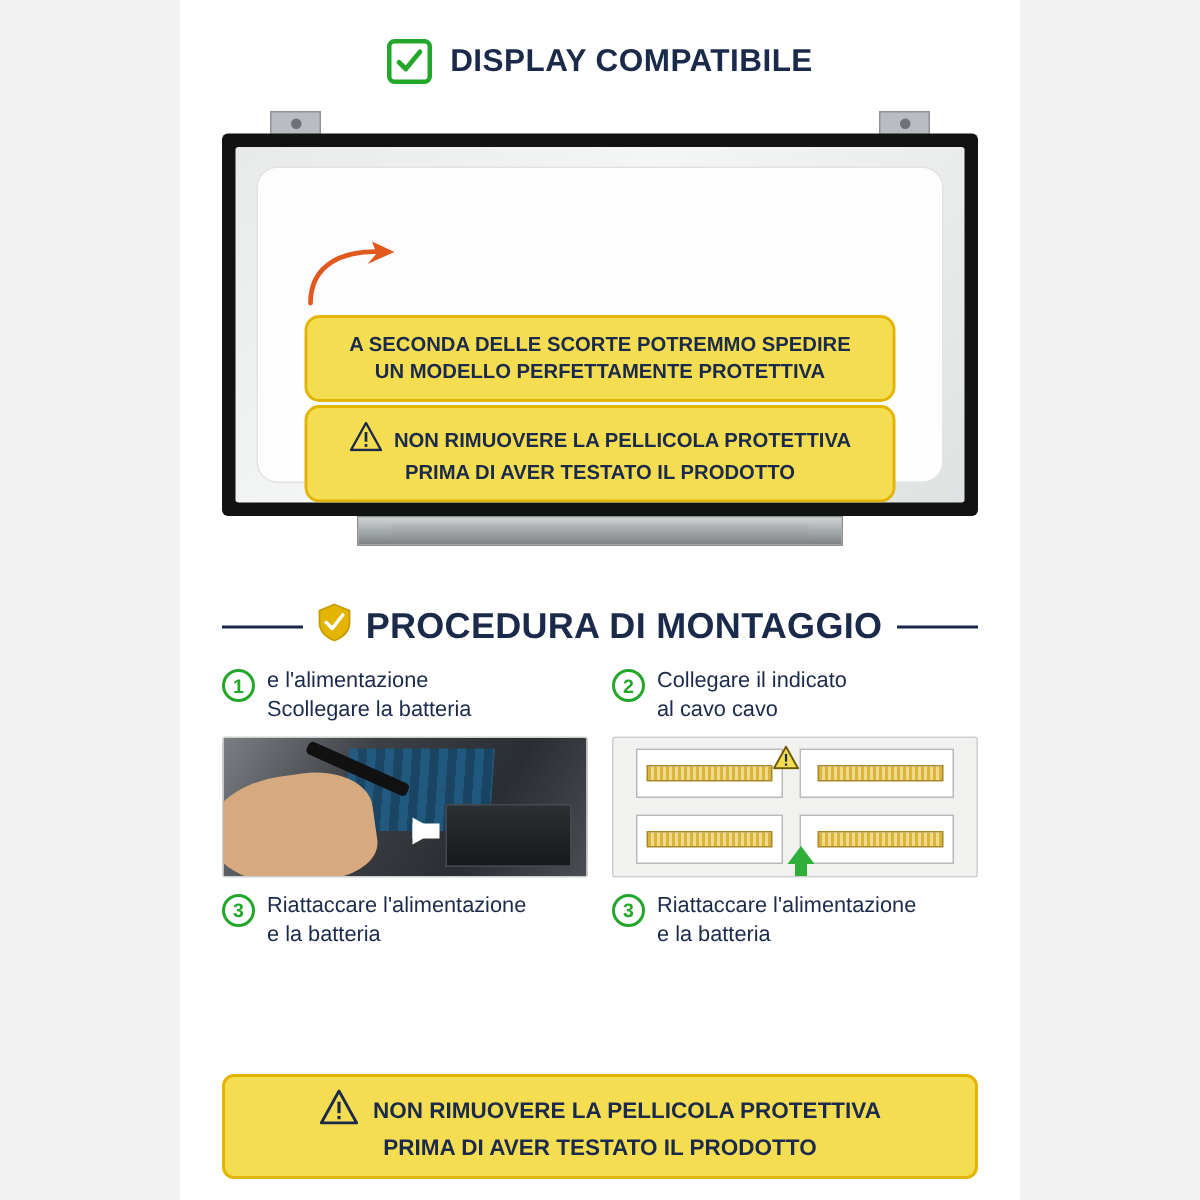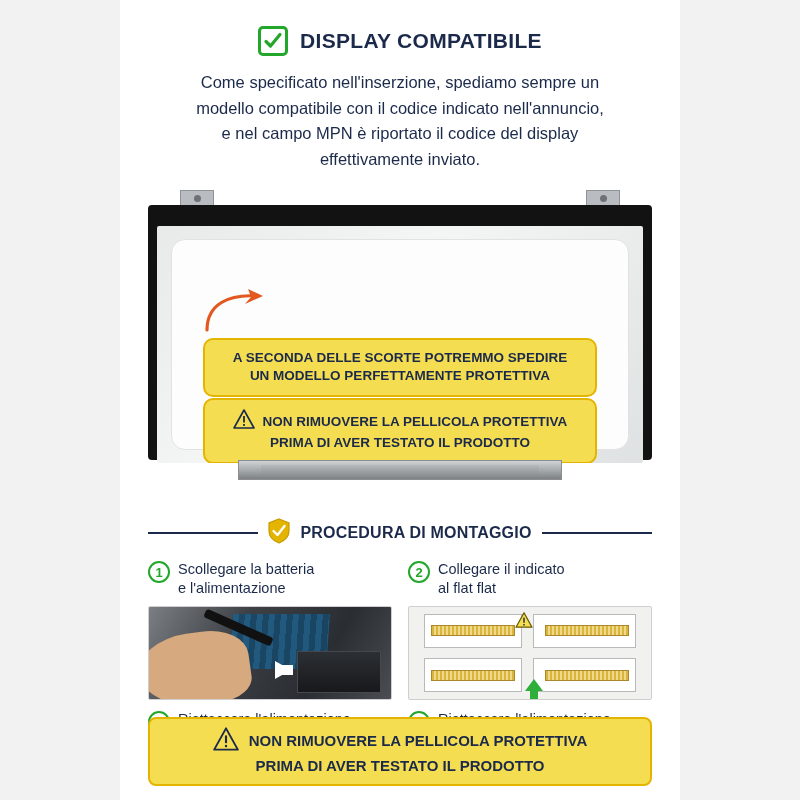--- a/index.html
+++ b/index.html
@@ -109,21 +109,20 @@
     padding: 9px;
     box-sizing: border-box;
   }
   .panel-inner {
     width: 100%;
     height: 100%;
     background: linear-gradient(135deg,#e8eaea 0%,#f4f5f5 40%,#dfe2e2 100%);
     border-radius: 2px;
     position: relative;
     overflow: hidden;
-    margin-top: 12px;
   }
   .panel-screen {
     position: absolute;
     left: 14px; right: 14px; top: 13px; bottom: 13px;
     background: #fdfdfd;
     border-radius: 14px;
     border: 1px solid #e2e2e2;
   }
   .arrow-curve {
     position: absolute;
@@ -180,21 +179,21 @@
     align-items: center;
     gap: 10px;
     margin: 28px 28px 0 28px;
   }
   .proc-line {
     flex: 1;
     height: 2px;
     background: #1b2a4a;
   }
   .proc-title {
-    font-size: 16px;
+    font-size: 24px;
     font-weight: bold;
     color: #1b2a4a;
     letter-spacing: 0.2px;
     white-space: nowrap;
   }
 
   .steps {
     display: flex;
     gap: 16px;
     margin: 12px 28px 0 28px;
@@ -353,26 +352,20 @@
 
     <div class="header">
       <span class="check-box-icon">
         <svg width="20" height="20" viewBox="0 0 20 20">
           <path d="M3 10.5 L7.5 15 L17 3.5" fill="none" stroke="#23a72a" stroke-width="3.2" stroke-linecap="round" stroke-linejoin="round"></path>
         </svg>
       </span>
       <span class="header-title">DISPLAY COMPATIBILE</span>
     </div>
 
-    <div class="intro">
-      <div>Come specificato nell'inserzione, spediamo sempre un</div>
-      <div>modello compatibile con il codice indicato nell'annuncio,</div>
-      <div>e nel campo MPN è riportato il codice del display</div>
-      <div>effettivamente inviato.</div>
-    </div>
 
     <div class="display-wrap">
       <div class="tab left">
           <div class="hole"></div>
         </div>
       <div class="tab right">
           <div class="hole"></div>
         </div>
 
       <div class="panel-outer">
@@ -421,22 +414,22 @@
       <span class="proc-title">PROCEDURA DI MONTAGGIO</span>
       <div class="proc-line"></div>
     </div>
 
     <div class="steps">
 
       <div class="step-col">
         <div class="step-row">
           <div class="step-num">1</div>
           <div class="step-text">
+            <div>e l'alimentazione</div>
             <div>Scollegare la batteria</div>
-            <div>e l'alimentazione</div>
           </div>
         </div>
         <div class="photo laptop">
           <div class="pcb"></div>
           <div class="batt"></div>
           <div class="hand"></div>
           <div class="tool"></div>
           <div class="white-arrow"></div>
         </div>
         <div class="step-row below">
@@ -446,21 +439,21 @@
             <div>e la batteria</div>
           </div>
         </div>
       </div>
 
       <div class="step-col">
         <div class="step-row">
           <div class="step-num">2</div>
           <div class="step-text">
             <div>Collegare il indicato</div>
-            <div>al flat flat</div>
+            <div>al cavo cavo</div>
           </div>
         </div>
         <div class="photo flat">
           <div class="flat-box" style="left:6%;top:8%;width:40%;height:34%;"></div>
           <div class="flat-strip" style="left:9%;top:20%;width:34%;height:9px;"></div>
           <div class="flat-box" style="right:6%;top:8%;width:42%;height:34%;"></div>
           <div class="flat-strip" style="right:9%;top:20%;width:34%;height:9px;"></div>
           <div class="flat-box" style="left:6%;bottom:8%;width:40%;height:34%;"></div>
           <div class="flat-strip" style="left:9%;bottom:20%;width:34%;height:9px;"></div>
           <div class="flat-box" style="right:6%;bottom:8%;width:42%;height:34%;"></div>

